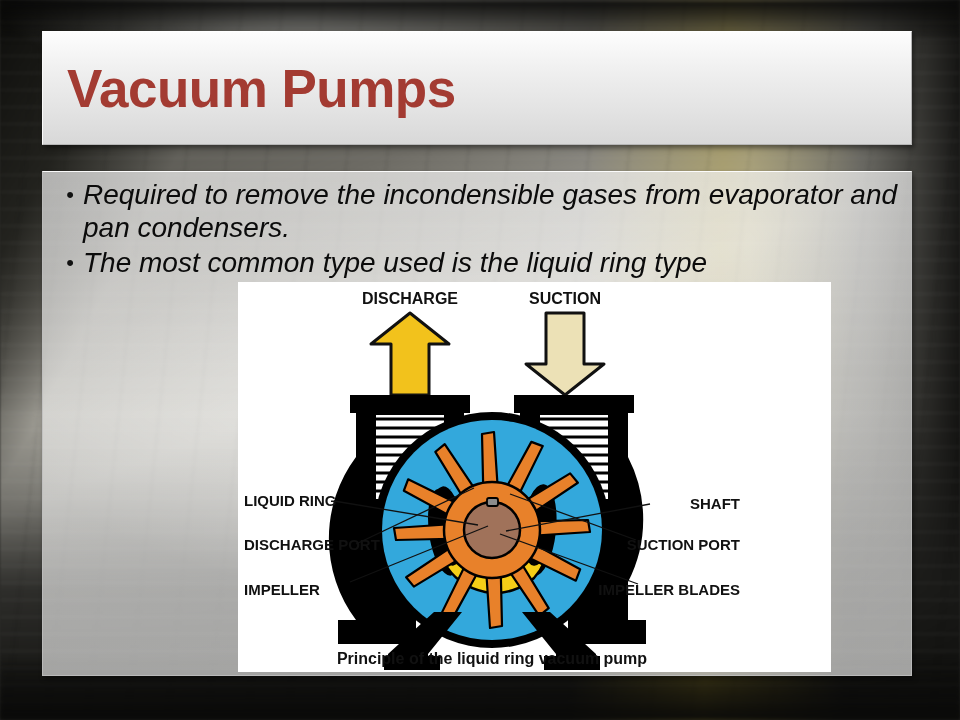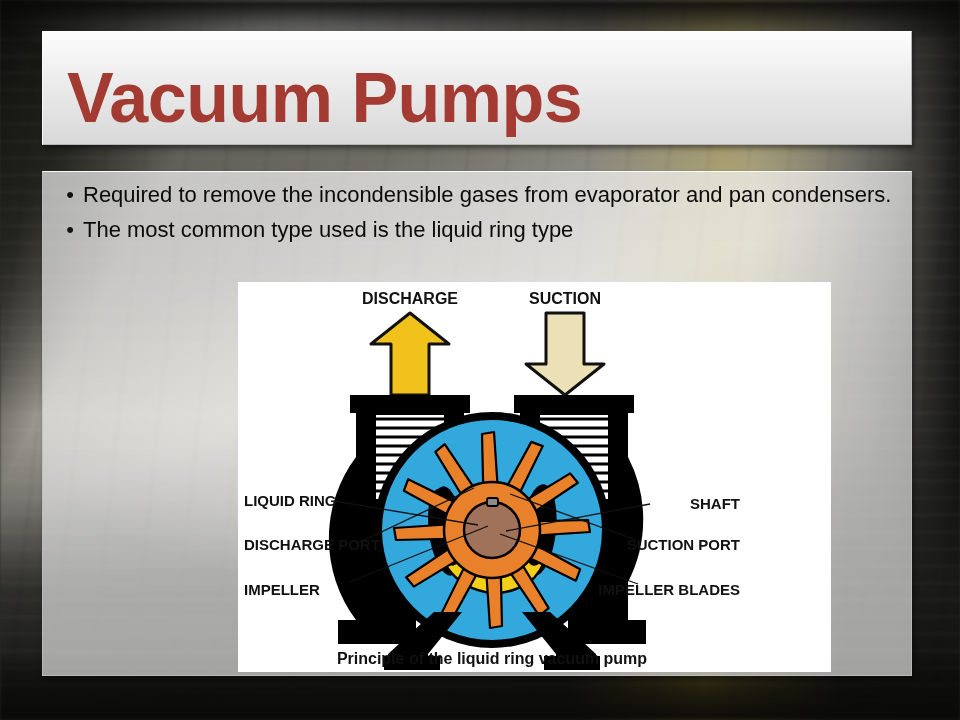--- a/index.html
+++ b/index.html
@@ -75,21 +75,21 @@
     border: 1px solid #b6b6b6;
     border-top-color: #ffffff;
     border-left-color: #fafafa;
     box-shadow: 2px 3px 5px rgba(0,0,0,0.45);
     box-sizing: border-box;
   }
   .title-text {
     position: absolute;
     left: 24px;
     top: 26px;
-    font-size: 70px;
+    font-size: 53px;
     font-weight: bold;
     color: #A33B32;
     letter-spacing: -0.5px;
     white-space: nowrap;
   }
 
   
   .content-panel {
     position: absolute;
     left: 42px;
@@ -117,23 +117,24 @@
   .bullet-dot {
     width: 26px;
     flex: 0 0 26px;
     font-size: 22px;
     line-height: 33px;
     color: #111;
     text-align: center;
   }
   .bullet-text {
     flex: 1;
-    font-size: 22px;
+    font-size: 28px;
     line-height: 33px;
     color: #0b0b0b;
+    font-style: italic;
   }
 
   
   .diagram-panel {
     position: absolute;
     left: 195px;
     top: 110px;
     width: 593px;
     height: 390px;
     background: #ffffff;

